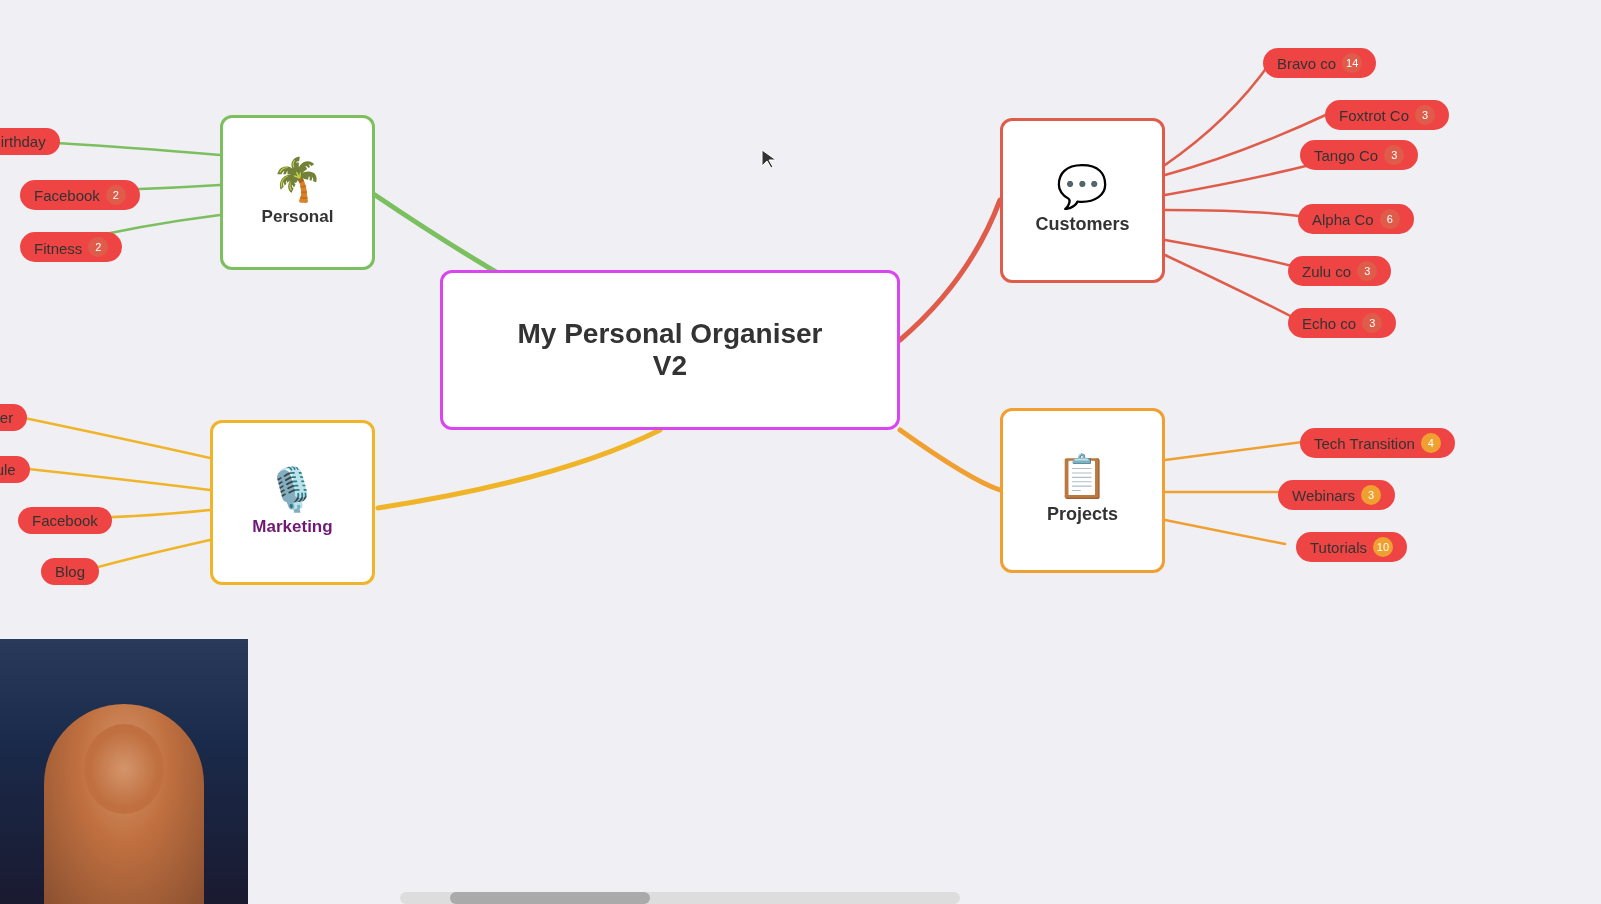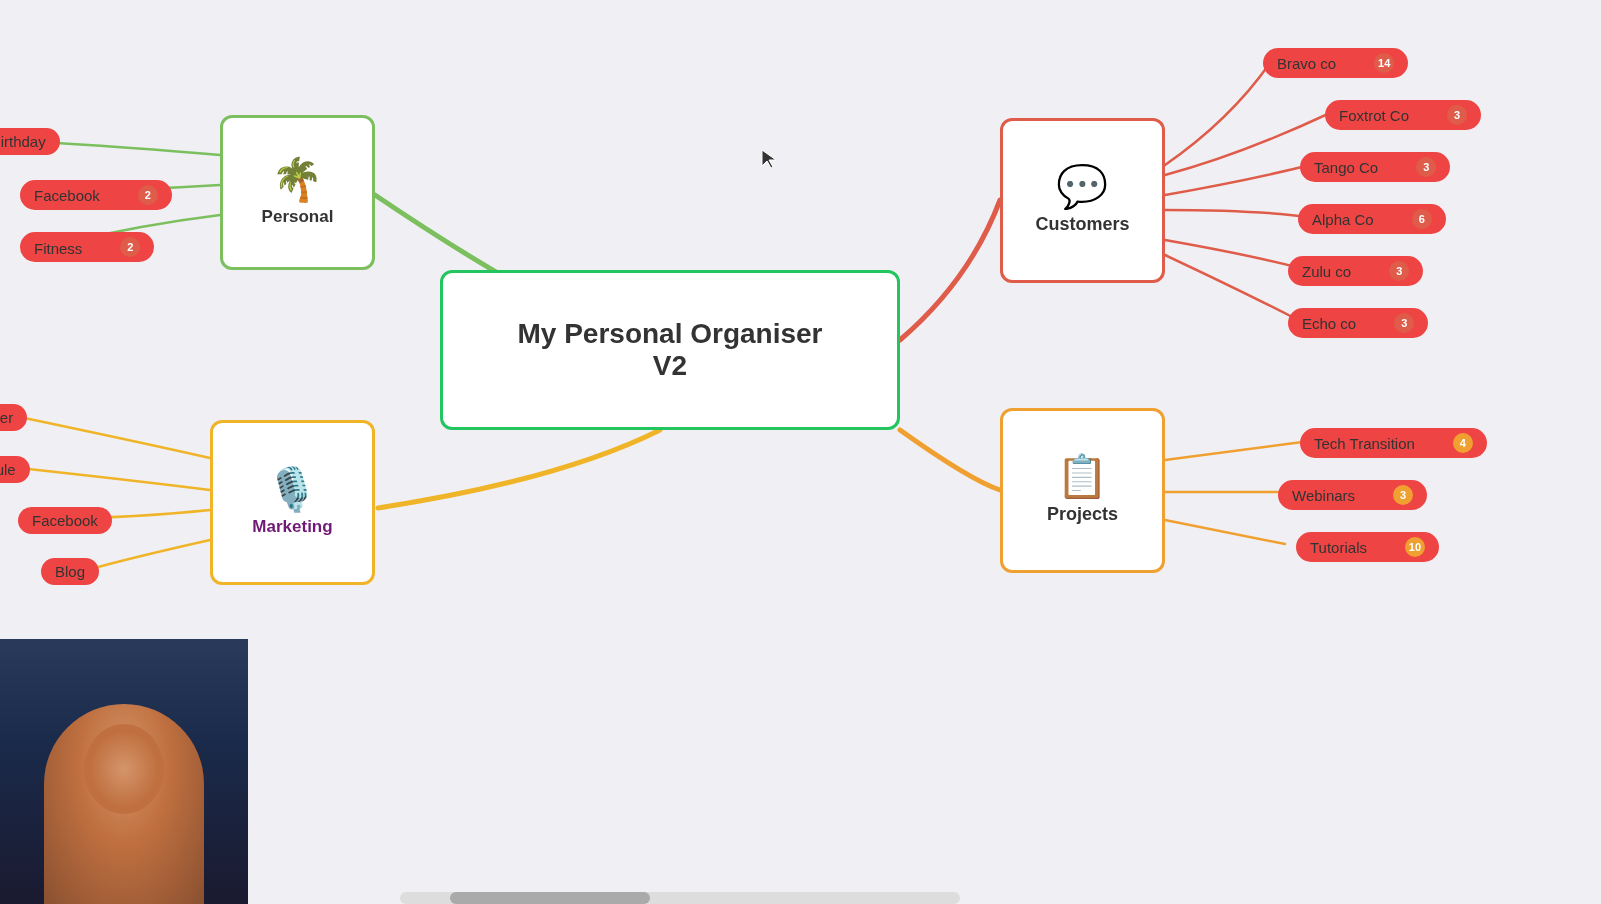--- a/index.html
+++ b/index.html
@@ -43,21 +43,21 @@
     .node-card .node-label {
       font-weight: 700;
       font-size: 18px;
       text-align: center;
     }
 
     
     #node-center {
       width: 460px;
       height: 160px;
-      border: 3px solid #22c55e;
+      border: 3px solid #d946ef;
       top: 270px;
       left: 440px;
       background: #fff;
     }
     #node-center .node-label {
       font-size: 28px;
       font-weight: 600;
       color: #333;
     }
 
@@ -119,22 +119,21 @@
     .badge {
       display: inline-flex;
       align-items: center;
       justify-content: center;
       width: 20px;
       height: 20px;
       border-radius: 50%;
       background: #e05c4a;
       color: #fff;
       font-size: 11px;
-      font-weight: 700;
-      margin-left: 32px;
+      font-weight: 400;
     }
 
     .badge-orange {
       background: #f0a030;
     }
 
     
     #webcam-overlay {
       position: absolute;
       bottom: 0;
@@ -304,21 +303,21 @@
 </div>
 
 <div class="branch-item" style="top:48px; left:1263px;">
   <span>Bravo co</span>
   <span class="badge">14</span>
 </div>
 <div class="branch-item" style="top:100px; left:1325px;">
   <span>Foxtrot Co</span>
   <span class="badge">3</span>
 </div>
-<div class="branch-item" style="top:152px; left:1300px;">
+<div class="branch-item" style="top:140px; left:1300px;">
   <span>Tango Co</span>
   <span class="badge">3</span>
 </div>
 <div class="branch-item" style="top:204px; left:1298px;">
   <span>Alpha Co</span>
   <span class="badge">6</span>
 </div>
 <div class="branch-item" style="top:256px; left:1288px;">
   <span>Zulu co</span>
   <span class="badge">3</span>

